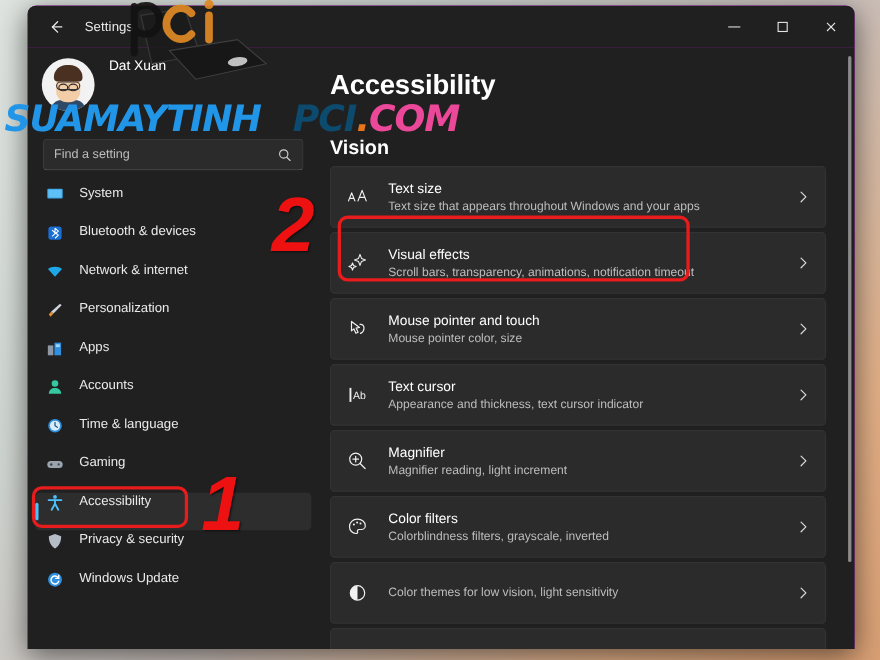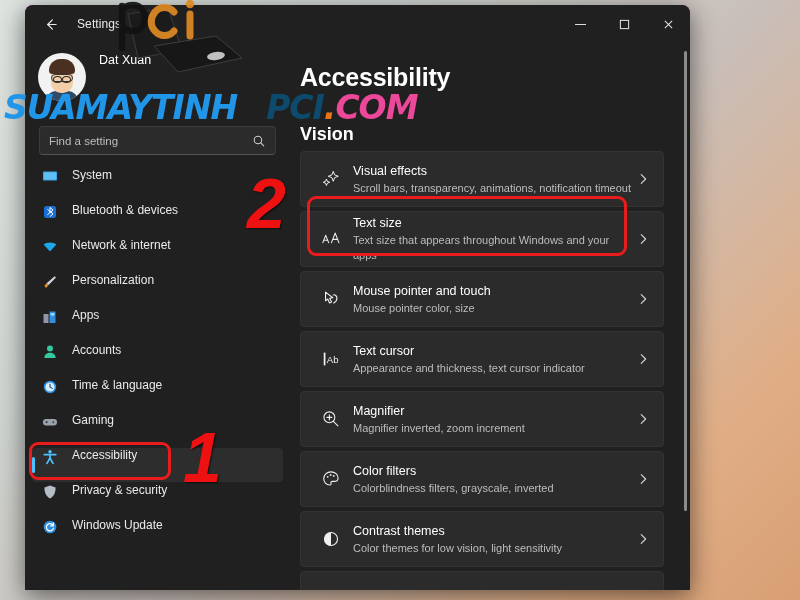--- a/index.html
+++ b/index.html
@@ -9,21 +9,21 @@
     overflow: hidden;
     font-family: "Liberation Sans", sans-serif;
     background: linear-gradient(135deg, #dfe4e0 0%, #cfd6d2 28%, #c9bfba 55%, #e0ae86 82%, #d99f74 100%);
     position: relative;
   }
 
   
   .window {
     position: absolute;
     left: 25px; top: 5px;
-    width: 665px; height: 585px;
+    width: 752px; height: 585px;
     background: #a21caf;
     border-radius: 8px 8px 0 0;
     overflow: hidden;
     box-shadow: 0 6px 26px rgba(0,0,0,0.55);
   }
 
   
   .titlebar {
     height: 38px;
     display: flex; align-items: center;
@@ -175,21 +175,21 @@
     background: #2b2b2b;
     border: 1px solid #333333;
     border-radius: 4px;
     display: flex; align-items: center;
     margin-bottom: 4px;
     padding: 0 13px 0 14px;
     position: relative;
   }
   .card-ico {
     width: 26px; height: 26px; margin-right: 12px;
-    display: flex; align-items: center; justify-content: flex-end;
+    display: flex; align-items: center; justify-content: flex-start;
     color: #f0f0f0; flex-shrink: 0;
   }
   .card-ico svg { width: 20px; height: 20px; }
   .card-txt { flex: 1; }
   .card-title { font-size: 12.5px; color: #ffffff; line-height: 1.35; }
   .card-sub { font-size: 11px; color: #bdbdbd; line-height: 1.35; margin-top: 1px; }
   .chev { width: 14px; height: 14px; color: #d5d5d5; flex-shrink: 0; }
 
   
   .scrollbar {
@@ -418,44 +418,44 @@
     <div class="main">
 
       <div class="page-title">Accessibility</div>
 
       <div class="section-head">Vision</div>
 
       <div class="cards">
 
         <div class="card">
           <span class="card-ico">
+            <svg viewBox="0 0 22 22" fill="none" stroke="currentColor" stroke-width="1.2">
+              <path d="M2 15 L5.2 7 L8.4 15 M3.2 12.4 H7.2" stroke-linecap="round" stroke-linejoin="round"></path>
+              <path d="M11.5 15 L15.6 4.5 L19.7 15 M13 11.4 H18.2" stroke-linecap="round" stroke-linejoin="round"></path>
+            </svg>
+          </span>
+          <div class="card-txt">
+            <div class="card-title">Text size</div>
+            <div class="card-sub">Text size that appears throughout Windows and your apps</div>
+          </div>
+          <svg class="chev" viewBox="0 0 16 16" fill="none" stroke="currentColor" stroke-width="1.3">
+            <path d="M6 3 L11 8 L6 13" stroke-linecap="round" stroke-linejoin="round"></path>
+          </svg>
+        </div>
+
+        <div class="card">
+          <span class="card-ico">
             <svg viewBox="0 0 22 22" fill="none" stroke="currentColor" stroke-width="1.1">
               <path d="M13.5 2.5 L15 6.5 L19 8 L15 9.5 L13.5 13.5 L12 9.5 L8 8 L12 6.5 Z" stroke-linejoin="round"></path>
               <path d="M6 11 L7 13.6 L9.6 14.6 L7 15.6 L6 18.2 L5 15.6 L2.4 14.6 L5 13.6 Z" stroke-linejoin="round"></path>
             </svg>
           </span>
           <div class="card-txt">
             <div class="card-title">Visual effects</div>
             <div class="card-sub">Scroll bars, transparency, animations, notification timeout</div>
-          </div>
-          <svg class="chev" viewBox="0 0 16 16" fill="none" stroke="currentColor" stroke-width="1.3">
-            <path d="M6 3 L11 8 L6 13" stroke-linecap="round" stroke-linejoin="round"></path>
-          </svg>
-        </div>
-
-        <div class="card">
-          <span class="card-ico">
-            <svg viewBox="0 0 22 22" fill="none" stroke="currentColor" stroke-width="1.2">
-              <path d="M2 15 L5.2 7 L8.4 15 M3.2 12.4 H7.2" stroke-linecap="round" stroke-linejoin="round"></path>
-              <path d="M11.5 15 L15.6 4.5 L19.7 15 M13 11.4 H18.2" stroke-linecap="round" stroke-linejoin="round"></path>
-            </svg>
-          </span>
-          <div class="card-txt">
-            <div class="card-title">Text size</div>
-            <div class="card-sub">Text size that appears throughout Windows and your apps</div>
           </div>
           <svg class="chev" viewBox="0 0 16 16" fill="none" stroke="currentColor" stroke-width="1.3">
             <path d="M6 3 L11 8 L6 13" stroke-linecap="round" stroke-linejoin="round"></path>
           </svg>
         </div>
 
         <div class="card">
           <span class="card-ico">
             <svg viewBox="0 0 22 22" fill="none" stroke="currentColor" stroke-width="1.2">
               <path d="M5 3.5 L5 13 L7.4 11 L9.4 15.4 L11.6 14.4 L9.6 10.2 L13 9.6 Z" stroke-linejoin="round"></path>
@@ -490,21 +490,21 @@
         <div class="card">
           <span class="card-ico">
             <svg viewBox="0 0 22 22" fill="none" stroke="currentColor" stroke-width="1.2">
               <circle cx="9.2" cy="9.2" r="6"></circle>
               <path d="M13.6 13.6 L18.6 18.6" stroke-linecap="round"></path>
               <path d="M9.2 6.4 V12 M6.4 9.2 H12" stroke-linecap="round"></path>
             </svg>
           </span>
           <div class="card-txt">
             <div class="card-title">Magnifier</div>
-            <div class="card-sub">Magnifier inverted, zoom increment</div>
+            <div class="card-sub">Magnifier reading, light increment</div>
           </div>
           <svg class="chev" viewBox="0 0 16 16" fill="none" stroke="currentColor" stroke-width="1.3">
             <path d="M6 3 L11 8 L6 13" stroke-linecap="round" stroke-linejoin="round"></path>
           </svg>
         </div>
 
         <div class="card">
           <span class="card-ico">
             <svg viewBox="0 0 22 22" fill="none" stroke="currentColor" stroke-width="1.2">
               <path d="M11 3.2 C6.2 3.2 3 6.6 3 10.8 C3 14.6 6 17.6 9.4 17.6
@@ -525,21 +525,20 @@
         </div>
 
         <div class="card">
           <span class="card-ico">
             <svg viewBox="0 0 22 22">
               <circle cx="11" cy="11" r="7.2" fill="none" stroke="currentColor" stroke-width="1.2"></circle>
               <path d="M11 3.8 A7.2 7.2 0 0 0 11 18.2 Z" fill="currentColor"></path>
             </svg>
           </span>
           <div class="card-txt">
-            <div class="card-title">Contrast themes</div>
             <div class="card-sub">Color themes for low vision, light sensitivity</div>
           </div>
           <svg class="chev" viewBox="0 0 16 16" fill="none" stroke="currentColor" stroke-width="1.3">
             <path d="M6 3 L11 8 L6 13" stroke-linecap="round" stroke-linejoin="round"></path>
           </svg>
         </div>
 
         <div class="card">
           <span class="card-ico">
             <svg viewBox="0 0 22 22">

